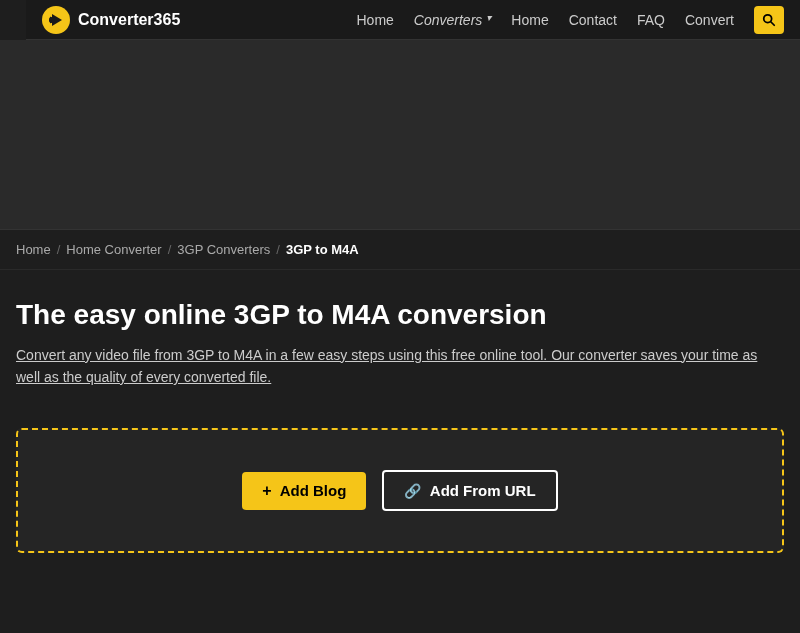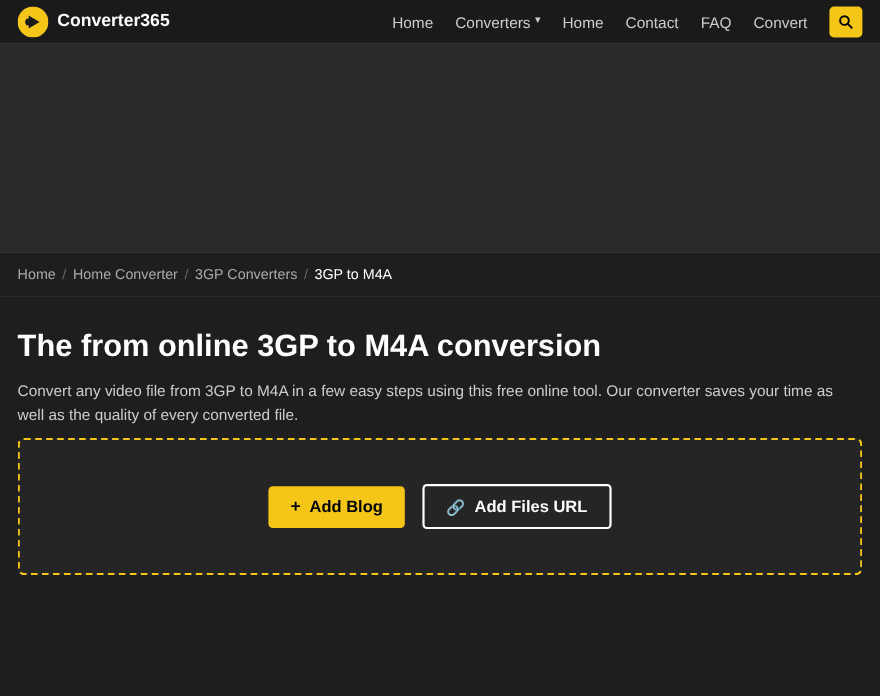--- a/index.html
+++ b/index.html
@@ -18,20 +18,21 @@
 
     
     nav {
       background-color: #1a1a1a;
       display: flex;
       align-items: center;
       justify-content: space-between;
       padding: 0 16px;
       height: 40px;
       border-bottom: 1px solid #333;
+      margin-left: 26px;
     }
 
     .nav-logo {
       display: flex;
       align-items: center;
       gap: 8px;
       cursor: pointer;
     }
 
     .logo-icon {
@@ -55,20 +56,21 @@
       color: #cccccc;
       font-size: 14px;
       cursor: pointer;
       text-decoration: none;
     }
 
     .nav-converters {
       display: flex;
       align-items: flex-start;
       gap: 4px;
+      font-style: italic;
     }
 
     .chevron-down {
       font-size: 10px;
       color: #cccccc;
     }
 
     .nav-search-btn {
       background-color: #f5c518;
       border: none;
@@ -109,42 +111,43 @@
       color: #aaaaaa;
       cursor: pointer;
     }
 
     .breadcrumb-separator {
       color: #666;
     }
 
     .breadcrumb-current {
       color: #ffffff;
-      font-weight: normal;
+      font-weight: bold;
     }
 
     
     .main-content {
       padding: 28px 16px 20px 16px;
     }
 
     .page-title {
       font-size: 28px;
       font-weight: bold;
       color: #ffffff;
       margin-bottom: 12px;
       line-height: 1.2;
     }
 
     .page-description {
       font-size: 14px;
       color: #cccccc;
       line-height: 1.6;
       max-width: 760px;
-      margin-bottom: 10px;
+      margin-bottom: 40px;
+      text-decoration: underline;
     }
 
     
     .upload-box {
       border: 2px dashed #f5c518;
       border-radius: 6px;
       background-color: #252525;
       padding: 40px 20px;
       display: flex;
       align-items: center;
@@ -229,26 +232,26 @@
   <span class="breadcrumb-item">Home</span>
   <span class="breadcrumb-separator">/</span>
   <span class="breadcrumb-item">Home Converter</span>
   <span class="breadcrumb-separator">/</span>
   <span class="breadcrumb-item">3GP Converters</span>
   <span class="breadcrumb-separator">/</span>
   <span class="breadcrumb-current">3GP to M4A</span>
 </div>
 
 <div class="main-content">
-  <h1 class="page-title">The from online 3GP to M4A conversion</h1>
+  <h1 class="page-title">The easy online 3GP to M4A conversion</h1>
   <p class="page-description">Convert any video file from 3GP to M4A in a few easy steps using this free online tool. Our converter saves your time as well as the quality of every converted file.</p>
 
   <div class="upload-box">
     <button class="add-files-btn">
       <span class="plus-icon">+</span>
       <span>Add Blog</span>
     </button>
     <button class="add-url-btn">
       <span class="link-icon">🔗</span>
-      <span>Add Files URL</span>
+      <span>Add From URL</span>
     </button>
   </div>
 </div>
 
 </body></html>

